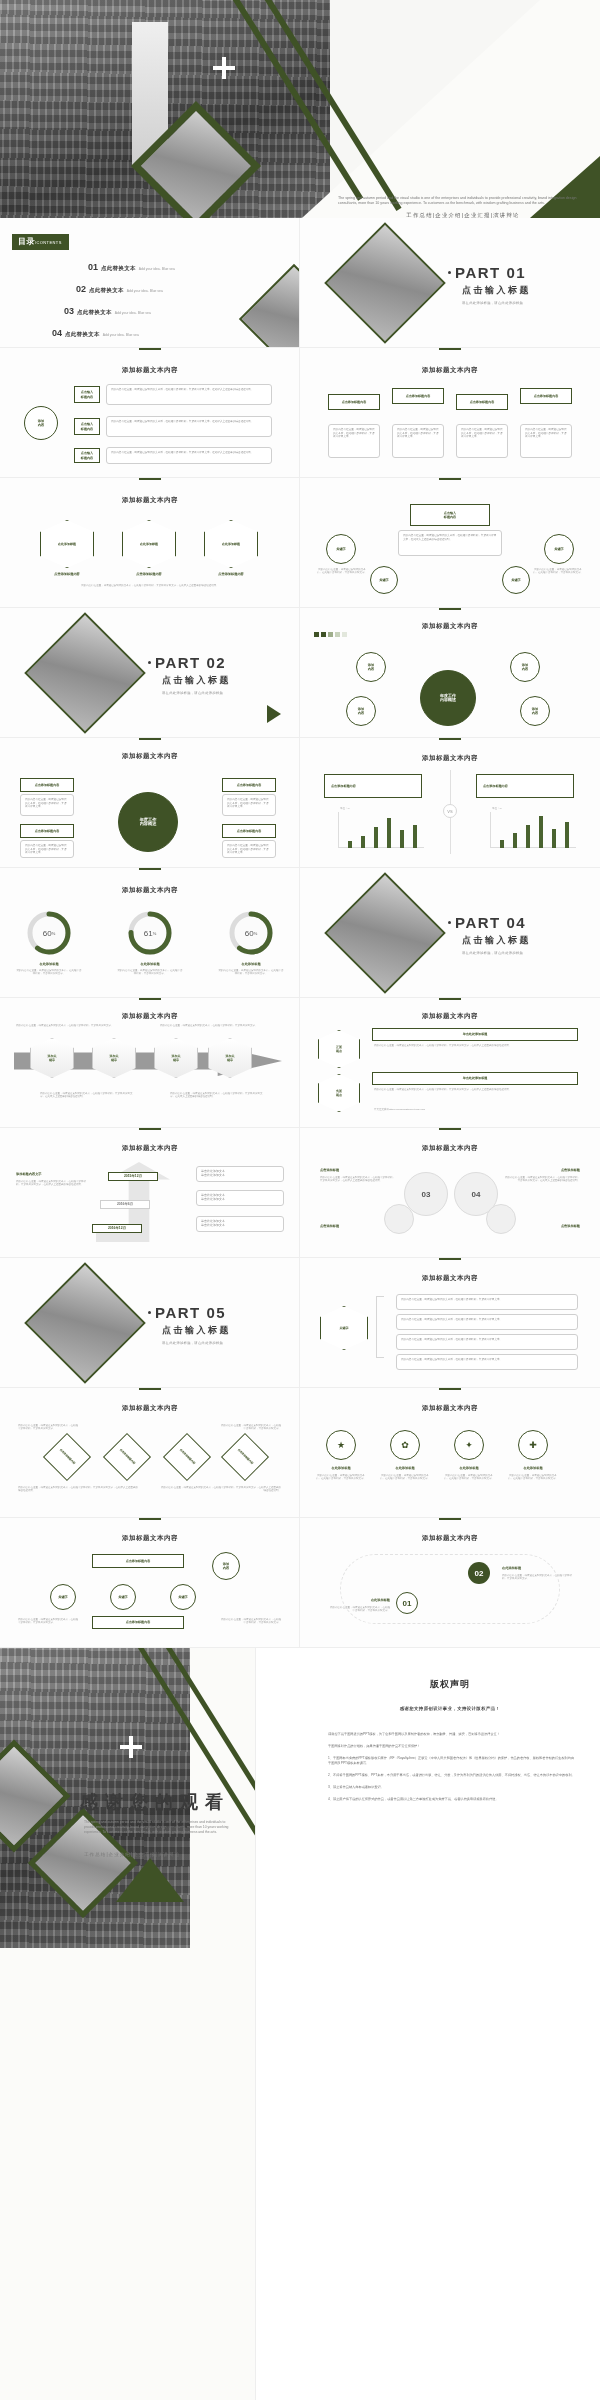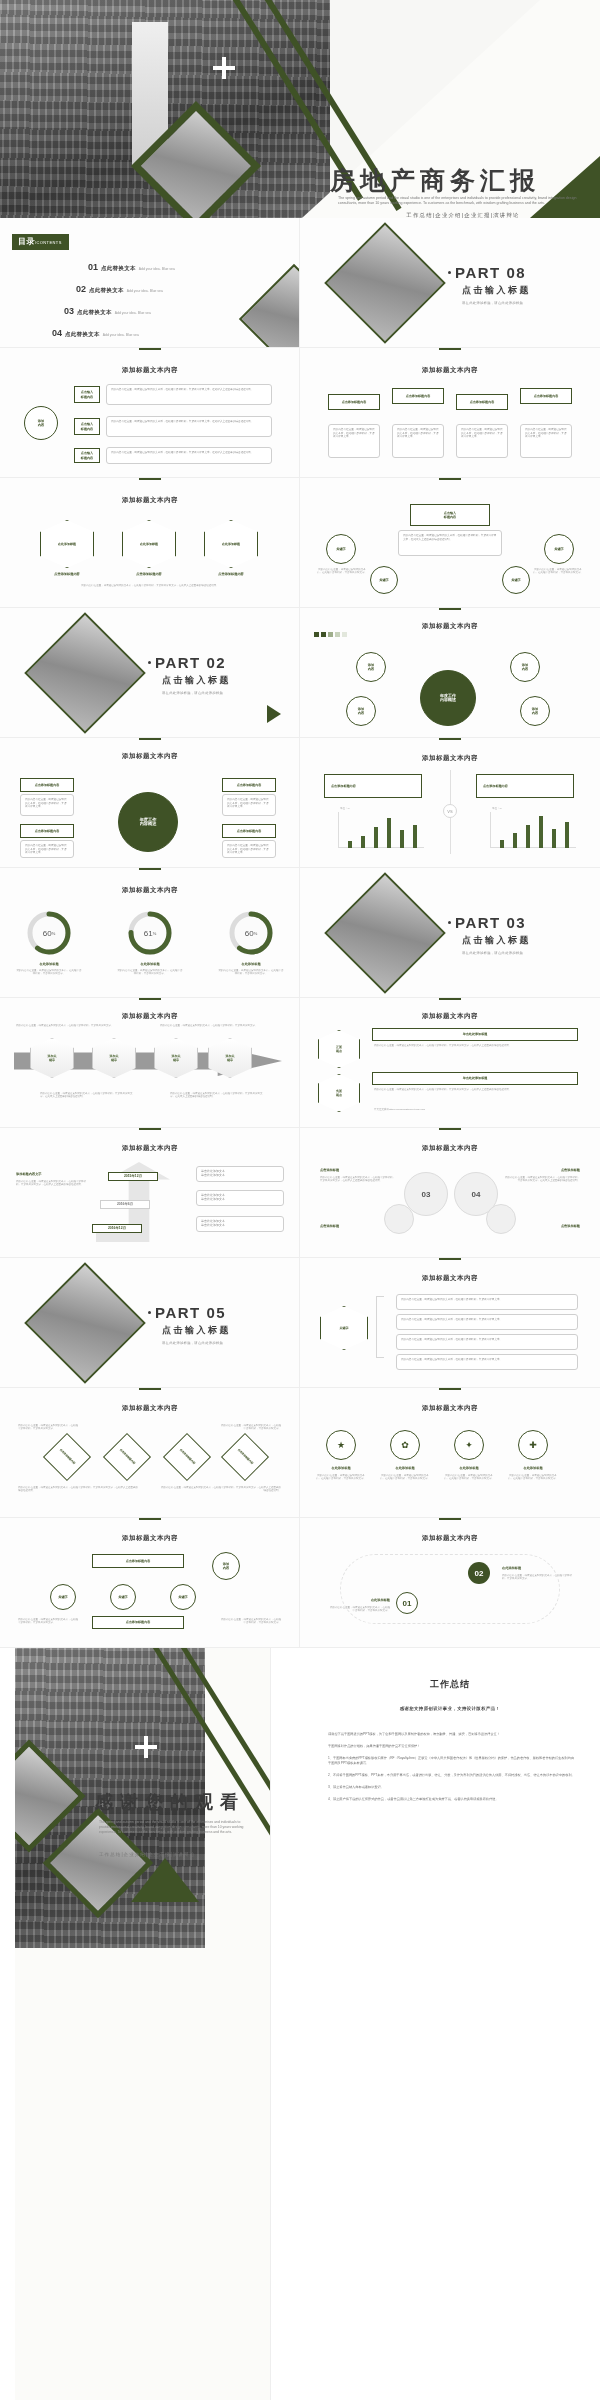--- a/index.html
+++ b/index.html
@@ -169,21 +169,20 @@
 <div class="page">
 
   <div class="cover">
     <div class="cover-photo"></div>
     <div class="cover-white"></div>
     <div class="cover-diag1"></div>
     <div class="cover-diag2"></div>
     <div class="cover-diamond"></div>
     <div class="cover-plus"></div>
     <div class="cover-corner"></div>
-    <div class="cover-title">房地产商务汇报</div>
     <div class="cover-en">The spring and autumn period and the visual studio is one of the enterprises and individuals to provide professional creativity, brand integration design consultants, more than 10 years working experience. To customers as the benchmark, with wisdom grafting business and the arts.</div>
     <div class="cover-sub">工作总结|企业介绍|企业汇报|演讲辩论</div>
   </div>
 
   <div class="slide" style="left:0;top:218px;width:300px;height:130px">
     <div style="position:absolute;left:12px;top:12px">
       <span class="badge-dark">
         <span>目录</span><small>/CONTENTS</small>
       </span>
     </div>
@@ -208,21 +207,21 @@
         <span class="toc-cn">点此替换文本</span>
         <span class="toc-en">Add your idea. Blue sea</span>
       </div>
     </div>
     <div class="ph-diamond" style="position:absolute;right:-34px;top:62px;width:78px;height:78px"></div>
   </div>
 
   <div class="slide nb" style="left:300px;top:218px;width:300px;height:130px">
     <div class="ph-diamond" style="position:absolute;left:42px;top:22px;width:86px;height:86px"></div>
     <div style="position:absolute;left:148px;top:46px">
-      <div class="part-num"><span class="part-dot"></span><span>PART 08</span></div>
+      <div class="part-num"><span class="part-dot"></span><span>PART 01</span></div>
       <div class="part-cn" style="margin-top:3px;margin-left:14px">点击输入标题</div>
       <div class="part-desc" style="margin-top:4px;margin-left:14px">请在此处添加标题，请在此处添加标题</div>
     </div>
   </div>
 
   <div class="slide" style="left:0;top:348px;width:300px;height:130px">
     <div class="s-tab"></div>
     <div class="s-title" style="position:absolute;left:0;top:18px;width:300px">添加标题文本内容</div>
     <div class="circ-out" style="position:absolute;left:24px;top:58px;width:34px;height:34px;white-space:pre-line">添加
 内容</div>
@@ -393,21 +392,21 @@
     <div class="tinyb" style="position:absolute;left:117px;top:94px;width:66px;text-align:center">在此添加标题</div>
     <div class="tinyb" style="position:absolute;left:218px;top:94px;width:66px;text-align:center">在此添加标题</div>
     <div class="tiny" style="position:absolute;left:16px;top:101px;width:66px;text-align:center">您的内容打在这里，或者通过复制您的文本后，在此框中选择粘贴，并选择只保留文字。</div>
     <div class="tiny" style="position:absolute;left:117px;top:101px;width:66px;text-align:center">您的内容打在这里，或者通过复制您的文本后，在此框中选择粘贴，并选择只保留文字。</div>
     <div class="tiny" style="position:absolute;left:218px;top:101px;width:66px;text-align:center">您的内容打在这里，或者通过复制您的文本后，在此框中选择粘贴，并选择只保留文字。</div>
   </div>
 
   <div class="slide nb" style="left:300px;top:868px;width:300px;height:130px">
     <div class="ph-diamond" style="position:absolute;left:42px;top:22px;width:86px;height:86px"></div>
     <div style="position:absolute;left:148px;top:46px">
-      <div class="part-num"><span class="part-dot"></span><span>PART 03</span></div>
+      <div class="part-num"><span class="part-dot"></span><span>PART 04</span></div>
       <div class="part-cn" style="margin-top:3px;margin-left:14px">点击输入标题</div>
       <div class="part-desc" style="margin-top:4px;margin-left:14px">请在此处添加标题，请在此处添加标题</div>
     </div>
   </div>
 
   <div class="slide" style="left:0;top:998px;width:300px;height:130px">
     <div class="s-tab"></div>
     <div class="s-title" style="position:absolute;left:0;top:14px;width:300px">添加标题文本内容</div>
     <div class="tiny" style="position:absolute;left:16px;top:26px;width:120px">您的内容打在这里，或者通过复制您的文本后，在此框中选择粘贴，并选择只保留文字。</div>
     <div class="tiny" style="position:absolute;left:160px;top:26px;width:120px">您的内容打在这里，或者通过复制您的文本后，在此框中选择粘贴，并选择只保留文字。</div>
@@ -547,39 +546,39 @@
     <div class="s-title" style="position:absolute;left:0;top:16px;width:300px">添加标题文本内容</div>
     <div class="numcirc light" style="position:absolute;left:96px;top:74px">01</div>
     <div class="numcirc" style="position:absolute;left:168px;top:44px">02</div>
     <div class="tinyb" style="position:absolute;left:28px;top:80px;width:62px;text-align:right">在此添加标题</div>
     <div class="tiny" style="position:absolute;left:28px;top:88px;width:62px;text-align:right">您的内容打在这里，或者通过复制您的文本后，在此框中选择粘贴，并选择只保留文字。</div>
     <div class="tinyb" style="position:absolute;left:202px;top:48px;width:70px">在此添加标题</div>
     <div class="tiny" style="position:absolute;left:202px;top:56px;width:70px">您的内容打在这里，或者通过复制您的文本后，在此框中选择粘贴，并选择只保留文字。</div>
     <div style="position:absolute;left:40px;top:36px;width:220px;height:70px;border:1px dashed #e2e2e2;border-radius:40px"></div>
   </div>
 
-  <div class="slide" style="left:15px;top:1648px;width:256px;height:752px;background:#fbfbf9;border-bottom:none">
+  <div class="slide" style="left:0;top:1648px;width:256px;height:752px;background:#fbfbf9;border-bottom:none">
     <div style="position:absolute;left:0;top:0;width:190px;height:300px;
       background:
         repeating-linear-gradient(92deg, rgba(255,255,255,.10) 0 2px, rgba(0,0,0,.14) 2px 7px),
         repeating-linear-gradient(1deg, rgba(255,255,255,.07) 0 6px, rgba(0,0,0,.16) 6px 13px),
         linear-gradient(160deg,#9a9a9a 0%,#6e6e6e 38%,#4b4b4b 62%,#7c7c7c 100%);filter:grayscale(1)"></div>
     <div class="cover-plus" style="left:120px;top:88px"></div>
     <div style="position:absolute;left:140px;top:-6px;width:240px;height:5px;background:#3f5226;transform:rotate(58deg);transform-origin:left top"></div>
     <div style="position:absolute;left:168px;top:-6px;width:250px;height:5px;background:#3f5226;transform:rotate(58deg);transform-origin:left top"></div>
     <div class="ph-diamond" style="position:absolute;left:-26px;top:108px;width:80px;height:80px;border-width:5px"></div>
     <div class="ph-diamond" style="position:absolute;left:44px;top:176px;width:78px;height:78px;border-width:5px"></div>
     <div class="thanks" style="position:absolute;left:80px;top:142px">感谢您的观看</div>
     <div style="position:absolute;left:84px;top:172px;width:150px;font-size:3.4px;line-height:5px;color:#888">The spring and autumn period and the visual studio is one of the enterprises and individuals to provide professional creativity, brand integration design consultants, more than 10 years working experience. To customers as the benchmark, with wisdom grafting business and the arts.</div>
     <div style="position:absolute;left:84px;top:204px;width:150px;font-size:4.6px;letter-spacing:1px;color:#777">工作总结|企业介绍|企业汇报|演讲辩论</div>
     <div style="position:absolute;left:116px;bottom:498px;width:0;height:0;border-left:34px solid transparent;border-right:34px solid transparent;border-bottom:44px solid #3f5226"></div>
   </div>
 
   <div class="slide nb" style="left:300px;top:1648px;width:300px;height:752px;background:#fff;border-bottom:none">
-    <div class="copy-h" style="position:absolute;left:0;top:30px;width:300px">工作总结</div>
+    <div class="copy-h" style="position:absolute;left:0;top:30px;width:300px">版权声明</div>
     <div class="copy-s" style="position:absolute;left:0;top:58px;width:300px">感谢您支持原创设计事业，支持设计版权产品！</div>
     <div style="position:absolute;left:28px;top:84px;width:248px">
       <p class="copy-p" style="margin-bottom:7px">感谢您下载千图网提供的PPT模板，为了您和千图网以及原创作者的权益，请勿翻录、传播、贩卖，否则将承担法律责任！</p>
       <p class="copy-p" style="margin-bottom:7px">千图网将对作品进行维权，如果传播千图网的作品不受任何保护！</p>
       <p class="copy-p" style="margin-bottom:7px">1、千图网标出免费的PPT模板版权归原作（RF：Royalty-free）正版受《中华人民共和国著作权法》和《世界版权公约》的保护，作品的著作权、版权和著作权的衍生权利均由千图网及PPT模板素材拥有。</p>
       <p class="copy-p" style="margin-bottom:7px">2、不得将千图网的PPT模板、PPT素材，本身用于再出售，或者进行出版、转让、分发，及作为盈利为目的提供给他人使用、不得转授权、出售、转让本协议本协议中的权利。</p>
       <p class="copy-p" style="margin-bottom:7px">3、禁止将作品纳入商标或者标识登记。</p>
       <p class="copy-p" style="margin-bottom:7px">4、禁止用户将下载的以任何形式的作品，或者作品用以让第三方单独打造成为免费下载、或者以转换电话服务系统传送。</p>
     </div>
   </div>

